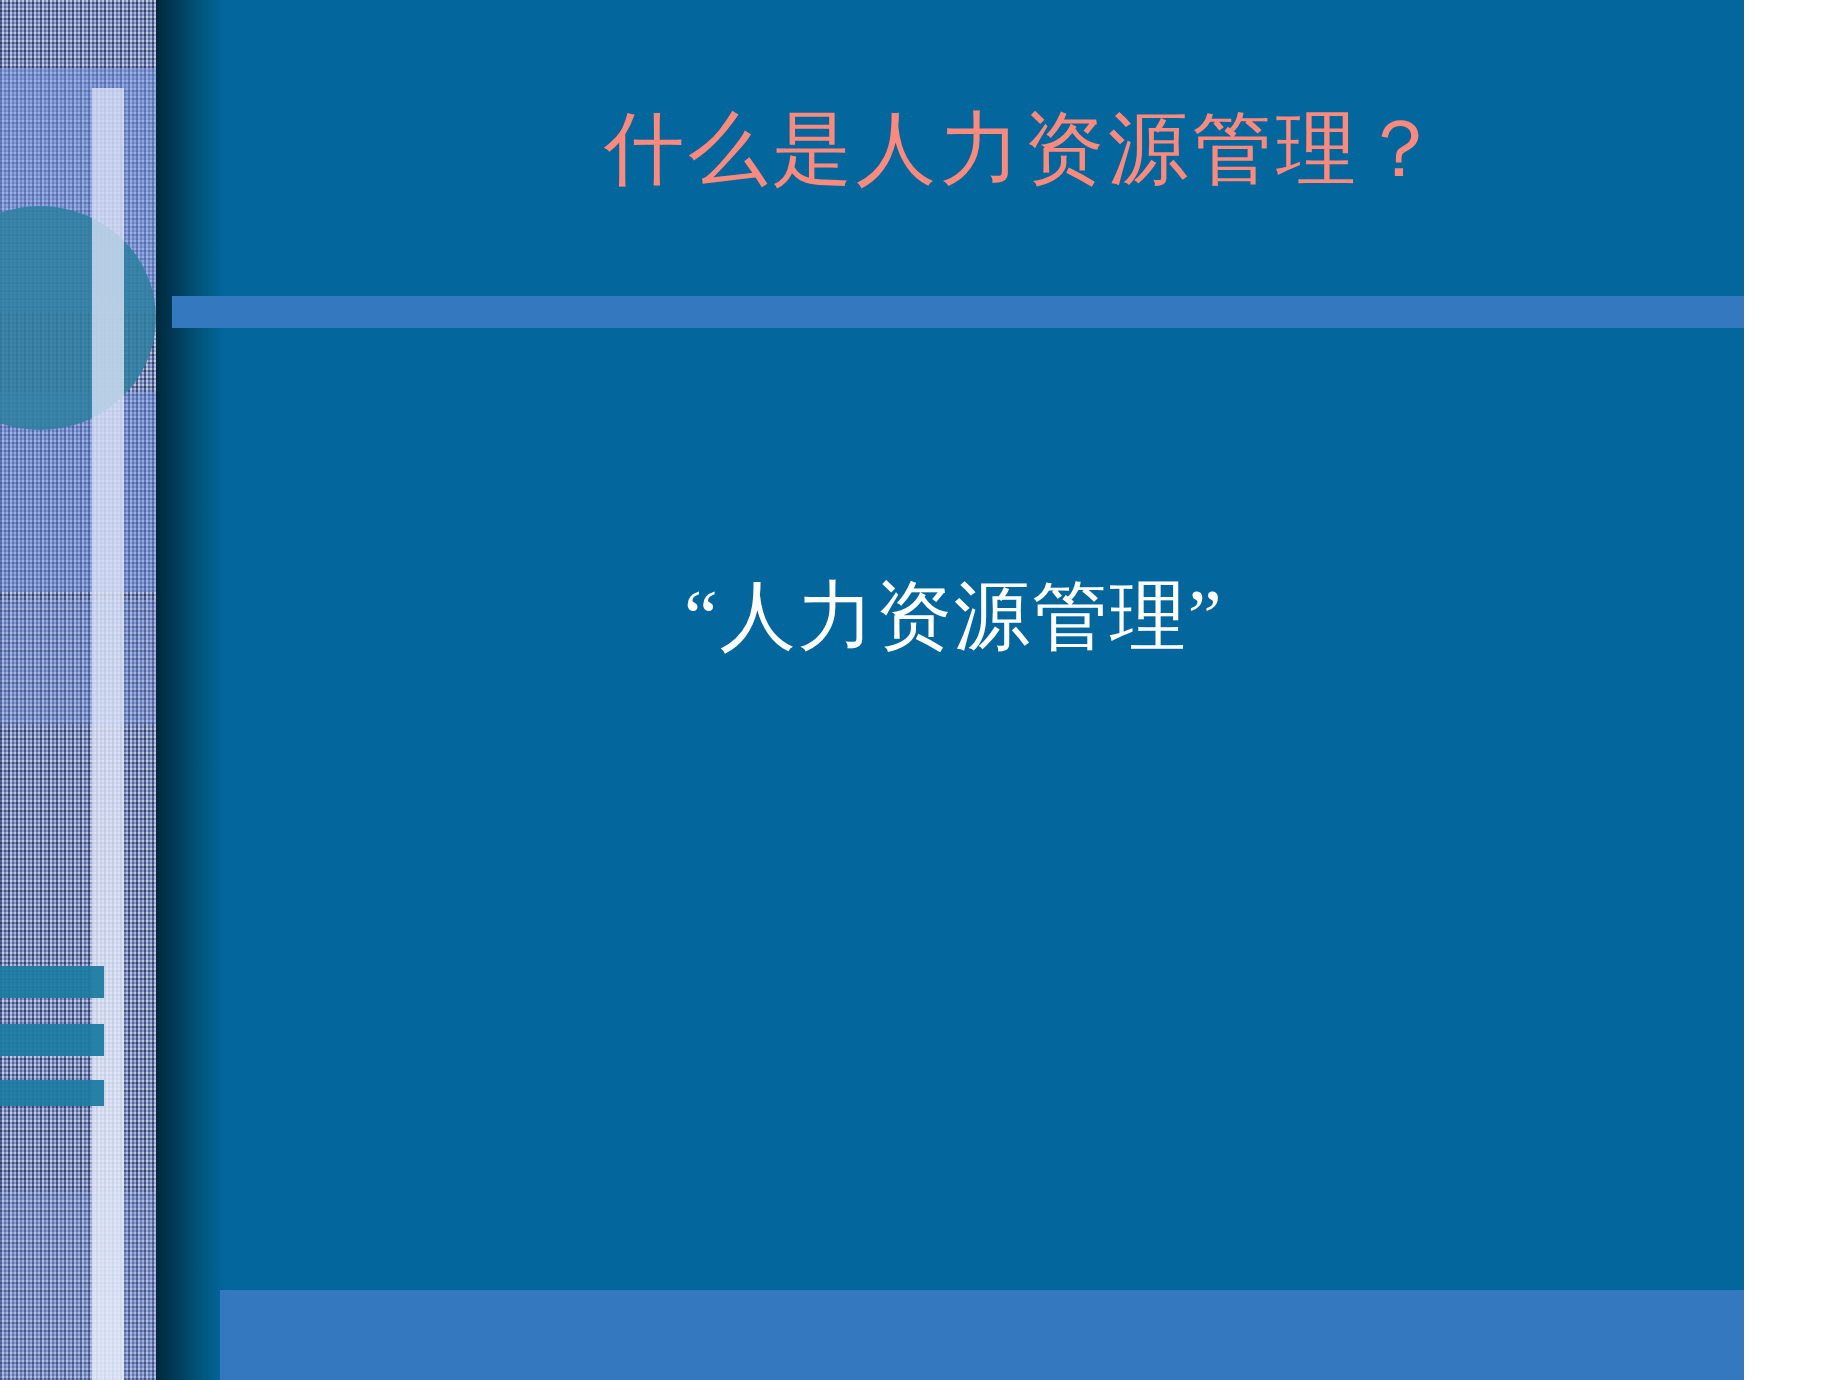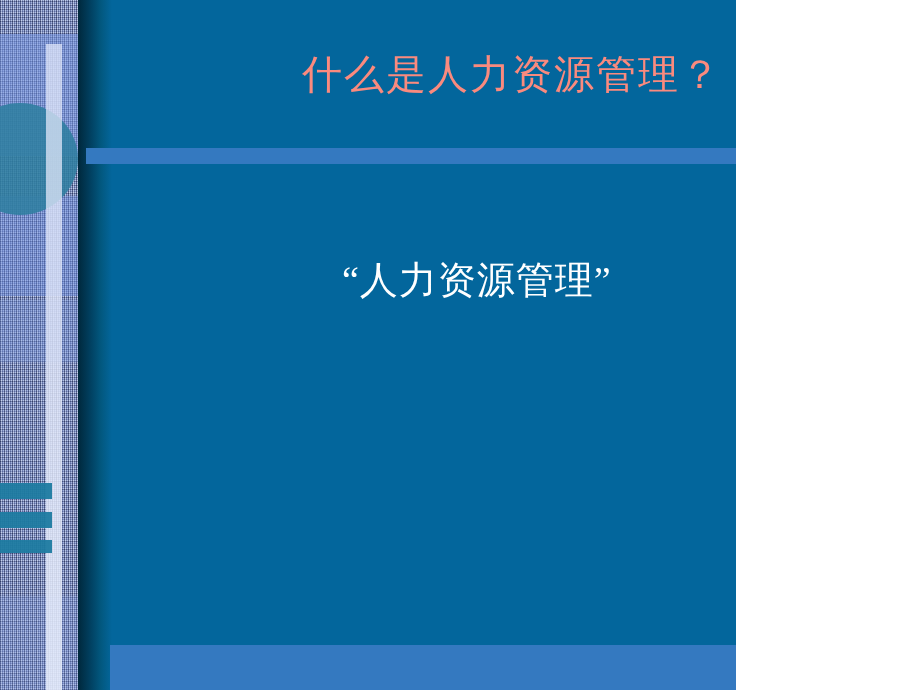--- a/index.html
+++ b/index.html
@@ -3,21 +3,21 @@
 <meta charset="utf-8">
 <style>
   html, body {
     margin: 0;
     padding: 0;
     background: #ffffff;
   }
 
   #slide {
     position: relative;
-    width: 736px;
+    width: 872px;
     height: 690px;
     overflow: hidden;
     background: #03669c;
     font-family: "Liberation Serif", "DejaVu Serif", serif;
     -webkit-font-smoothing: antialiased;
   }
 
   
   .slide-bg {
     position: absolute;
@@ -171,20 +171,21 @@
     position: absolute;
     left: 342px;
     top: 252px;
     color: #ffffff;
     font-size: 38px;
     line-height: 1.48;
     letter-spacing: 1px;
   }
   .body-line {
     white-space: nowrap;
+    margin-top: 29px;
   }
   .body-line.indent {
     padding-left: 8px;
   }
 </style>
 </head>
 <body>
 
 <div id="slide">
 

